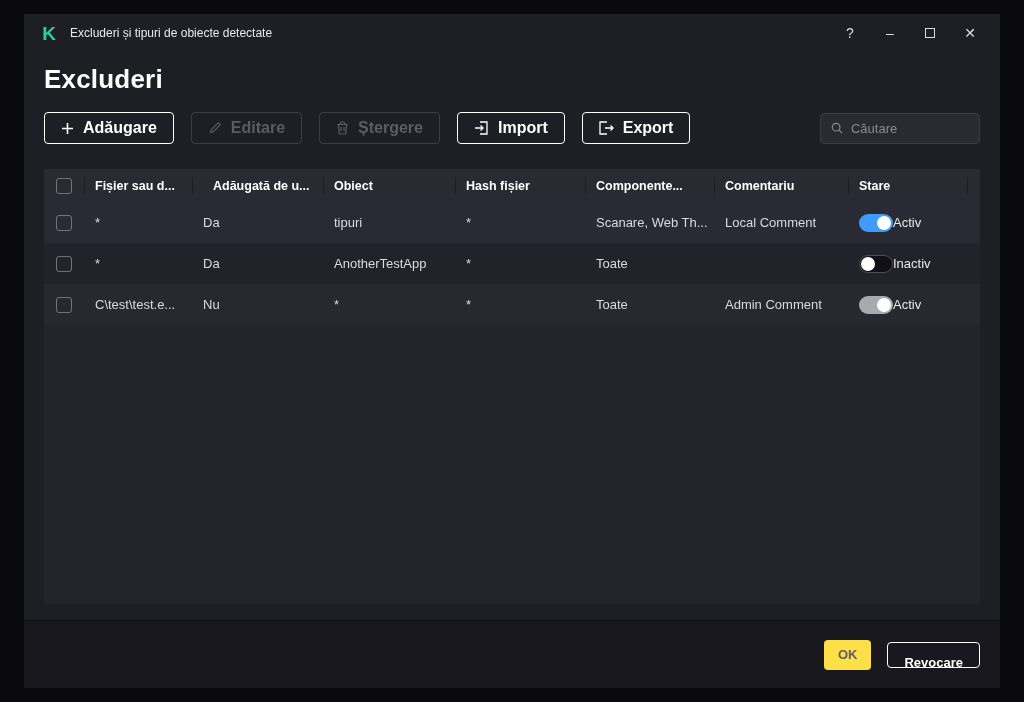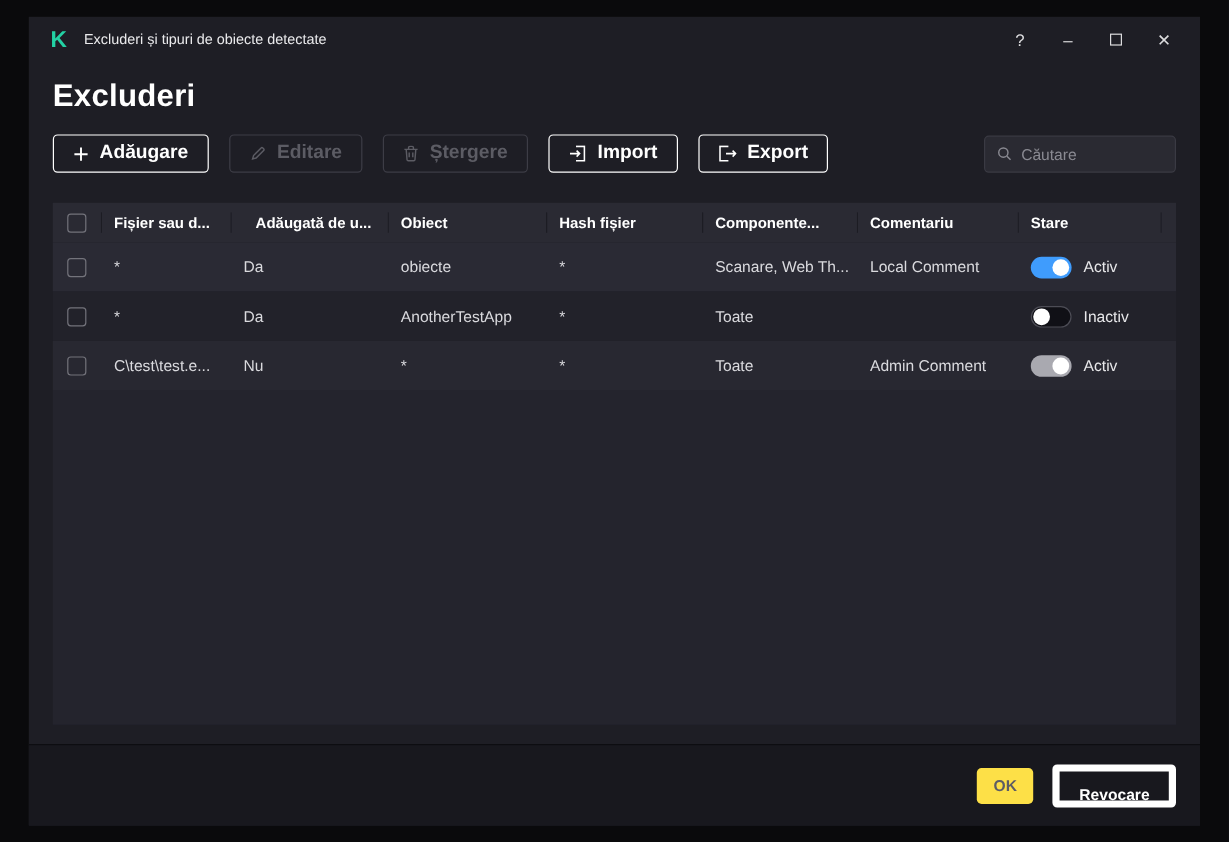--- a/index.html
+++ b/index.html
@@ -81,42 +81,42 @@
   .cell {
     padding: 0 11px; white-space: nowrap; overflow: hidden; text-overflow: ellipsis;
     height: 100%; display: flex; align-items: center;
   }
   .tbody-fill { flex: 1; background: #24242d; }
   .checkbox {
     width: 16px; height: 16px; border: 1px solid #73737b; border-radius: 3px;
     background: transparent; display: inline-block; cursor: pointer;
   }
   
-  .state-cell { gap: 10px; }
+  .state-cell { }
   .toggle { width: 34px; height: 18px; border-radius: 9px; position: relative; flex: 0 0 auto; cursor: pointer; }
   .toggle .knob { position: absolute; top: 2px; width: 14px; height: 14px; border-radius: 50%; background: #fff; }
   .toggle.on  { background: #3f9cfd; }
   .toggle.on .knob { right: 2px; }
   .toggle.off { background: #101016; border: 1px solid #4c4c55; }
   .toggle.off .knob { left: 1px; top: 1px; }
   .toggle.dis { background: #a9a9b0; }
   .toggle.dis .knob { right: 2px; }
   .state-label { color: #e8e8ea; }
   
   .footer {
     margin-top: auto; height: 68px; background: #18181e; border-top: 1px solid #0d0d11;
     display: flex; align-items: center; justify-content: flex-end; gap: 16px; padding: 0 20px;
     flex: 0 0 auto;
   }
   .btn-ok {
     height: 30px; padding: 0 14px; background: #fde047; color: #5d5d65; border: none;
     border-radius: 4px; font-weight: bold; font-size: 13px; font-family: "Liberation Sans", sans-serif;
   }
   .btn-cancel {
-    height: 20px; padding: 12px 16px; background: transparent; border: 6px solid #ffffff;
+    height: 20px; padding: 12px 16px; background: transparent; border: 1px solid #ffffff;
     color: #ffffff; border-radius: 4px; font-weight: bold; font-size: 13px;
     font-family: "Liberation Sans", sans-serif; cursor: pointer;
   }
 </style>
 </head>
 <body>
 
 <div class="window">
 
   <div class="titlebar">
@@ -192,21 +192,21 @@
         <div class="th col-state">Stare</div>
         <div class="th col-fill"></div>
       </div>
 
       <div class="tr row-1">
         <div class="cell col-check" style="justify-content:center;padding:0;">
             <span class="checkbox"></span>
           </div>
         <div class="cell col-file">*</div>
         <div class="cell col-added">Da</div>
-        <div class="cell col-object">obiecte</div>
+        <div class="cell col-object">tipuri</div>
         <div class="cell col-hash">*</div>
         <div class="cell col-comp">Scanare, Web Th...</div>
         <div class="cell col-comment">Local Comment</div>
         <div class="cell col-state state-cell">
           <span class="toggle on">
               <span class="knob"></span>
             </span>
           <span class="state-label">Activ</span>
         </div>
       </div>

